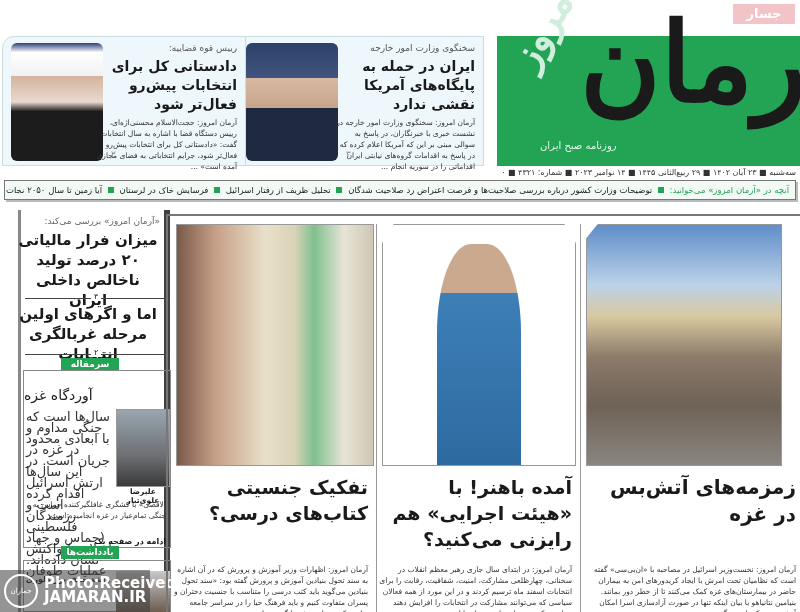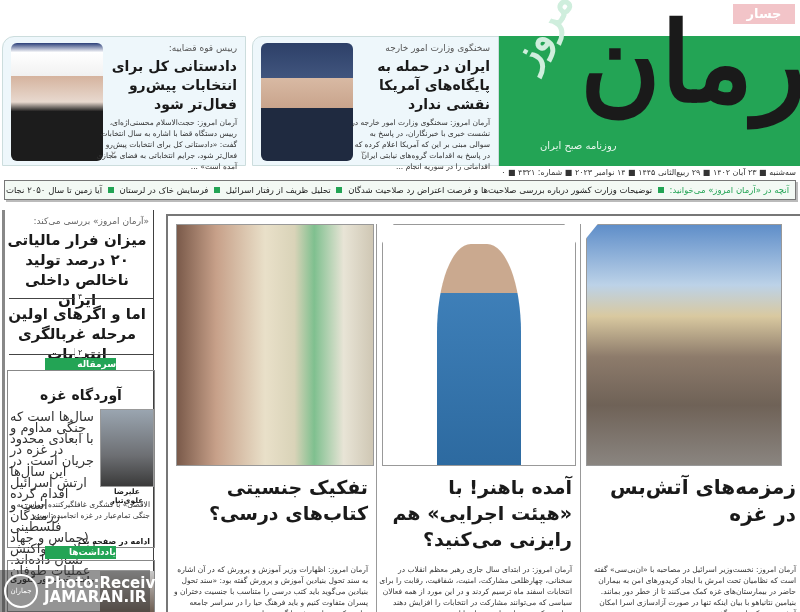--- a/index.html
+++ b/index.html
@@ -13,29 +13,29 @@
 .logo-tagline{left:540px;top:140px;font-size:10px;color:#e8f7ee}
 .dateline{left:500px;top:168px;width:296px;font-size:8px;color:#333;text-align:right;white-space:nowrap;overflow:hidden}
 .top-box{top:36px;height:130px;background:#eef7fb;border:1px solid #cdd;border-radius:10px 0 0 0}
 .top-box .photo{position:absolute;left:8px;top:6px;width:92px;height:118px;border-radius:6px}
 .top-kicker{position:absolute;right:8px;top:6px;font-size:9px;color:#555}
 .top-head{position:absolute;right:8px;top:20px;width:130px;font-size:14px;font-weight:bold;line-height:19px;text-align:right}
 .top-body{position:absolute;right:8px;top:80px;width:142px;font-size:7.5px;line-height:11px;color:#333;text-align:right}
 .ticker{left:4px;top:180px;width:792px;height:20px;background:#f3f9f4;border:1px solid #777;box-shadow:2px 2px 0 #bbb;font-size:8.5px;line-height:18px;padding-right:6px;white-space:nowrap;overflow:hidden;text-align:right}
 .ticker .lead{color:#23a455}
 .ticker .sq{display:inline-block;width:6px;height:6px;background:#23a455;margin:0 3px}
-.left-col{left:2px;top:210px;width:152px;height:402px;border-left:3px solid #888;border-right:1px solid #404040}
+.left-col{left:18px;top:210px;width:152px;height:402px;border-left:3px solid #888;border-right:6px solid #404040}
 .lc-kicker{position:absolute;right:4px;top:6px;font-size:9px;color:#666}
 .lc-h1{position:absolute;right:4px;top:20px;width:144px;font-size:15px;font-weight:bold;line-height:20px;text-align:center}
 .divider{position:absolute;left:4px;width:144px;height:1px;background:#444}
 .div-num{position:absolute;left:70px;font-size:8px;background:#fff;padding:0 3px}
 .lc-h2{position:absolute;right:4px;top:300px;width:144px;font-size:15px;font-weight:bold;line-height:20px;text-align:center}
-.edit-tag{position:absolute;left:40px;width:71px;height:13px;background:#23a455;color:#fff;font-size:9px;font-weight:bold;text-align:right;line-height:13px}
+.edit-tag{position:absolute;left:40px;width:58px;height:13px;background:#23a455;color:#fff;font-size:9px;font-weight:bold;text-align:center;line-height:13px}
 .edit-box{position:absolute;left:2px;top:160px;width:148px;height:178px;border:1px solid #888}
-.edit-title{position:absolute;right:0;top:16px;width:146px;font-size:14px;font-weight:bold;text-align:center}
+.edit-title{position:absolute;right:0;top:16px;width:146px;font-size:14px;font-weight:normal;text-align:left}
 .edit-photo{position:absolute;left:92px;top:38px;width:54px;height:78px;background:linear-gradient(#9aa5b0,#6d6f73 60%,#3a3a3a);border:1px solid #999}
 .edit-author{position:absolute;left:92px;top:116px;width:54px;font-size:7.5px;font-weight:bold;text-align:center}
 .edit-body{position:absolute;right:58px;top:40px;width:86px;font-size:13px;line-height:11px;color:#333;text-align:left}
 .edit-body2{position:absolute;right:4px;top:128px;width:140px;font-size:7.5px;line-height:11px;color:#333;text-align:right}
 .edit-cont{position:absolute;right:4px;top:166px;font-size:8px;font-weight:bold}
 .notes-box{position:absolute;left:2px;top:350px;width:148px;height:52px;border:1px solid #888}
 .notes-author{position:absolute;right:60px;top:14px;font-size:8px;font-weight:bold}
 .notes-photo{position:absolute;left:92px;top:10px;width:54px;height:42px;background:linear-gradient(#c9c9c9,#6b5a4e)}
 .watermark{left:0;top:570px;width:150px;height:42px;background:rgba(60,60,60,.55);color:#fff}
 .wm-logo{position:absolute;left:4px;top:4px;width:34px;height:34px;border:2px solid #fff;border-radius:50%;font-size:7px;text-align:center;line-height:30px}
@@ -54,21 +54,21 @@
 </head>
 <body>
 
 <div class="abs brand-tag">جسار</div>
 <div class="abs masthead"></div>
 <div class="abs logo-main">آرمان</div>
 <div class="abs logo-sub">امروز</div>
 <div class="abs logo-tagline">روزنامه صبح ایران</div>
 <div class="abs dateline">سه‌شنبه ■ ۲۳ آبان ۱۴۰۲ ■ ۲۹ ربیع‌الثانی ۱۴۴۵ ■ ۱۴ نوامبر ۲۰۲۳ ■ شماره: ۴۳۲۱ ■ ۱۰۰۰۰ تومان</div>
 
-<div class="abs top-box" style="left:252px;width:247px;">
+<div class="abs top-box" style="left:237px;width:247px;">
   <div class="photo" style="background:linear-gradient(#2d4068 0%,#41557e 30%,#d8b9a3 30%,#c9a48c 55%,#1f2a40 55%);"></div>
   <div class="top-kicker">سخنگوی وزارت امور خارجه</div>
   <div class="top-head">ایران در حمله به پایگاه‌های آمریکا نقشی ندارد</div>
   <div class="top-body">آرمان امروز: سخنگوی وزارت امور خارجه در نشست خبری با خبرنگاران، در پاسخ به سوالی مبنی بر این که آمریکا اعلام کرده که در پاسخ به اقدامات گروه‌های نیابتی ایران اقداماتی را در سوریه انجام ...</div>
   <div class="abs" style="left:108px;top:112px;font-size:9px;color:#888">۳</div>
 </div>
 
 <div class="abs top-box" style="left:2px;width:244px;border-radius:12px 0 0 0;">
   <div class="photo" style="background:linear-gradient(#2b3f79 0%,#ffffff 8%,#f1f1f1 28%,#d5b39e 28%,#e8d9cf 50%,#1c1c1c 58%);"></div>
   <div class="top-kicker">رییس قوه قضاییه:</div>

